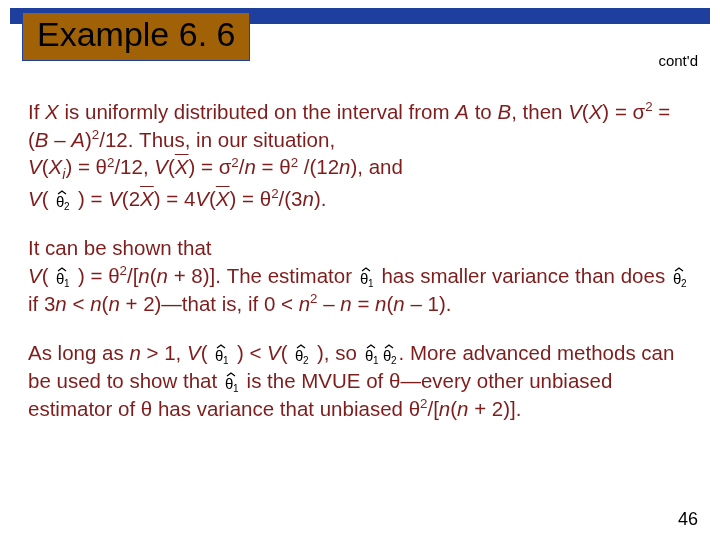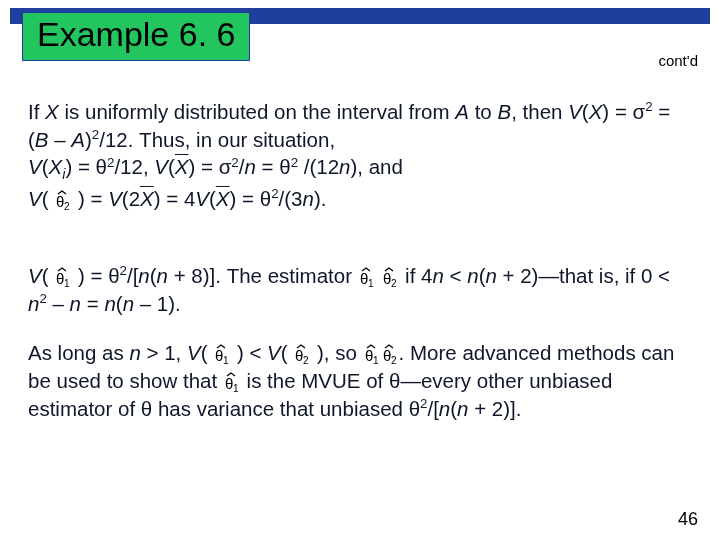--- a/index.html
+++ b/index.html
@@ -17,41 +17,41 @@
   }
   .header-bar {
     background: #1f3f9e;
     height: 16px;
     width: 100%;
   }
   .header-title-box {
     position: absolute;
     top: 4px;
     left: 12px;
-    background: #22c55e;
+    background: #a16207;
     border: 1px solid #1f3f9e;
     padding: 2px 14px 6px 14px;
   }
   .header-title {
     font-size: 34px;
     color: #000000;
     font-weight: normal;
   }
   .contd {
     position: absolute;
     top: 52px;
     right: 22px;
     font-size: 15px;
     color: #000;
     text-align: center;
   }
   .content {
     padding: 74px 28px 0 28px;
     font-size: 20.5px;
-    color: #0f172a;
+    color: #7f1d1d;
     line-height: 1.35;
   }
   .para {
     margin-bottom: 22px;
   }
   .ital { font-style: italic; }
   .sup { font-size: 0.65em; vertical-align: super; position: relative; }
   .sub { font-size: 0.7em; vertical-align: sub; position: relative; }
   .ov {
     text-decoration: overline;
@@ -89,34 +89,34 @@
     <span>If </span><span class="ital">X</span><span> is uniformly distributed on the interval from </span><span class="ital">A</span><span> to </span><span class="ital">B</span><span>, then </span><span class="ital">V</span><span>(</span><span class="ital">X</span><span>) = </span><span>σ</span><span class="sup">2</span><span> = (</span><span class="ital">B</span><span> – </span><span class="ital">A</span><span>)</span><span class="sup">2</span><span>/12. Thus, in our situation, </span><br>
     <span class="ital">V</span><span>(</span><span class="ital">X</span><span class="sub ital">i</span><span>) = </span><span>θ</span><span class="sup">2</span><span>/12, </span><span class="ital">V</span><span>(</span><span class="ital ov">X</span><span>) = </span><span>σ</span><span class="sup">2</span><span>/</span><span class="ital">n</span><span> = </span><span>θ</span><span class="sup">2</span><span> /(12</span><span class="ital">n</span><span>), and </span><br>
     <span class="ital">V</span><span>(</span> <span class="theta-hat"><svg width="18" height="21" viewBox="0 0 18 21">
           <path d="M4 4 L8 1 L12 4" stroke="#000" stroke-width="1.3" fill="none"></path>
           <text x="2" y="17" font-family="Arial" font-size="15">θ</text>
           <text x="10" y="20" font-family="Arial" font-size="10">2</text>
         </svg></span> <span>) = </span><span class="ital">V</span><span>(2</span><span class="ital ov">X</span><span>) = 4</span><span class="ital">V</span><span>(</span><span class="ital ov">X</span><span>) = </span><span>θ</span><span class="sup">2</span><span>/(3</span><span class="ital">n</span><span>).</span>
   </div>
 
   <div class="para">
-    <br>
+    <span>It can be shown that </span><br>
     <span class="ital">V</span><span>(</span> <span class="theta-hat"><svg width="18" height="21" viewBox="0 0 18 21">
           <path d="M4 4 L8 1 L12 4" stroke="#000" stroke-width="1.3" fill="none"></path>
           <text x="2" y="17" font-family="Arial" font-size="15">θ</text>
           <text x="10" y="20" font-family="Arial" font-size="10">1</text>
         </svg></span> <span>) = </span><span>θ</span><span class="sup">2</span><span>/[</span><span class="ital">n</span><span>(</span><span class="ital">n</span><span> + 8)]. The estimator </span><span class="theta-hat"><svg width="18" height="21" viewBox="0 0 18 21">
           <path d="M4 4 L8 1 L12 4" stroke="#000" stroke-width="1.3" fill="none"></path>
           <text x="2" y="17" font-family="Arial" font-size="15">θ</text>
           <text x="10" y="20" font-family="Arial" font-size="10">1</text>
-        </svg></span> <span class="theta-hat"><svg width="18" height="21" viewBox="0 0 18 21">
+        </svg></span> <span>has smaller variance than does </span><span class="theta-hat"><svg width="18" height="21" viewBox="0 0 18 21">
           <path d="M4 4 L8 1 L12 4" stroke="#000" stroke-width="1.3" fill="none"></path>
           <text x="2" y="17" font-family="Arial" font-size="15">θ</text>
           <text x="10" y="20" font-family="Arial" font-size="10">2</text>
-        </svg></span><span> if 4</span><span class="ital">n</span><span> &lt; </span><span class="ital">n</span><span>(</span><span class="ital">n</span><span> + 2)—that is, if 0 &lt; </span><span class="ital">n</span><span class="sup">2</span><span> – </span><span class="ital">n</span><span> = </span><span class="ital">n</span><span>(</span><span class="ital">n</span><span> – 1).</span>
+        </svg></span><span> if 3</span><span class="ital">n</span><span> &lt; </span><span class="ital">n</span><span>(</span><span class="ital">n</span><span> + 2)—that is, if 0 &lt; </span><span class="ital">n</span><span class="sup">2</span><span> – </span><span class="ital">n</span><span> = </span><span class="ital">n</span><span>(</span><span class="ital">n</span><span> – 1).</span>
   </div>
 
   <div class="para">
     <span>As long as </span><span class="ital">n</span><span> &gt; 1, </span><span class="ital">V</span><span>(</span> <span class="theta-hat"><svg width="18" height="21" viewBox="0 0 18 21">
           <path d="M4 4 L8 1 L12 4" stroke="#000" stroke-width="1.3" fill="none"></path>
           <text x="2" y="17" font-family="Arial" font-size="15">θ</text>
           <text x="10" y="20" font-family="Arial" font-size="10">1</text>
         </svg></span> <span>) &lt; </span><span class="ital">V</span><span>(</span> <span class="theta-hat"><svg width="18" height="21" viewBox="0 0 18 21">
           <path d="M4 4 L8 1 L12 4" stroke="#000" stroke-width="1.3" fill="none"></path>
           <text x="2" y="17" font-family="Arial" font-size="15">θ</text>

